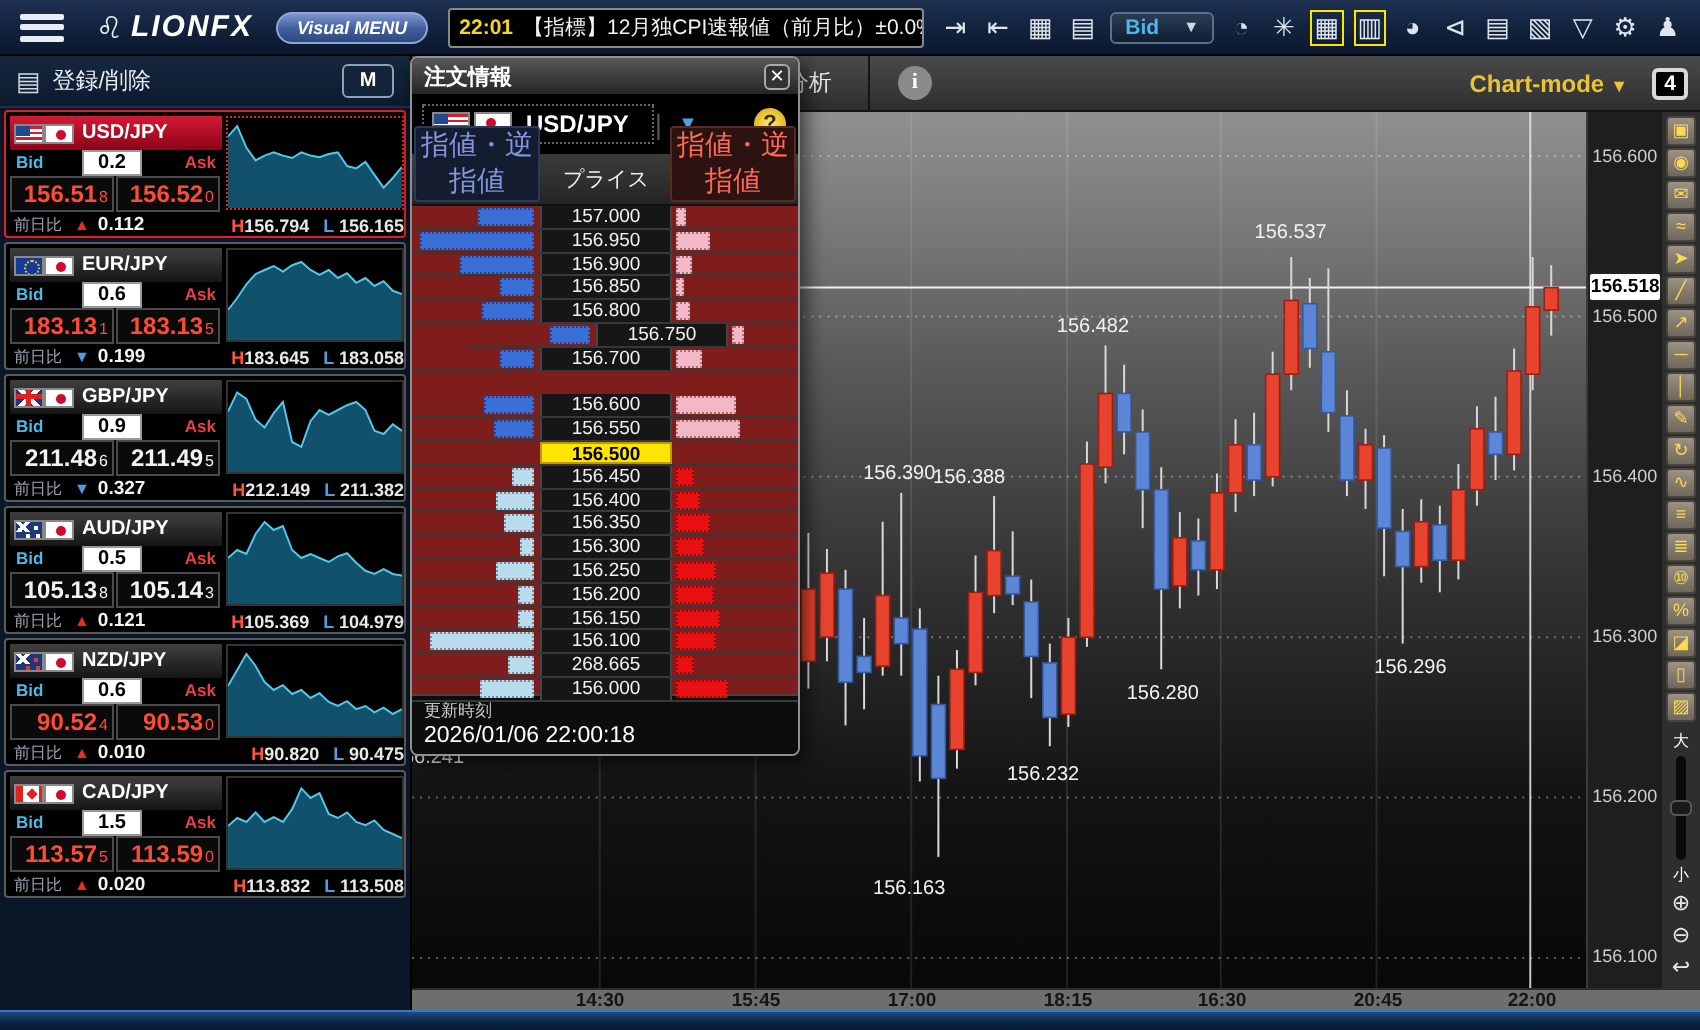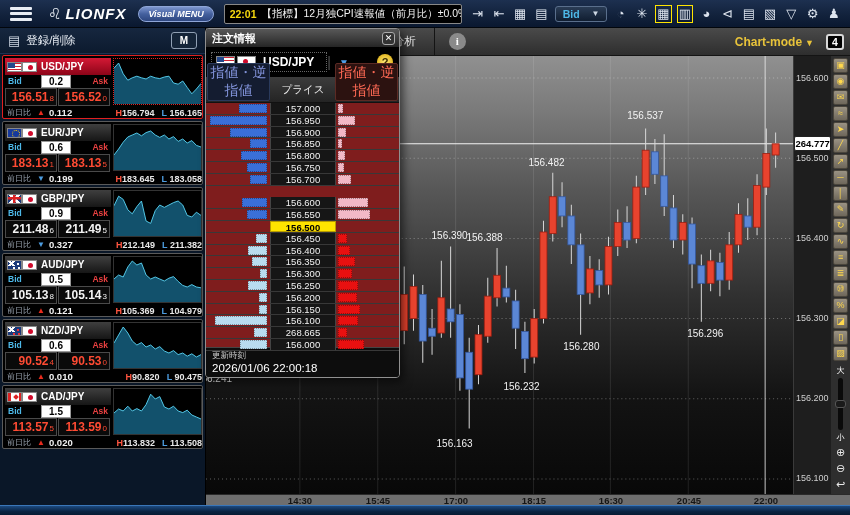--- a/index.html
+++ b/index.html
@@ -525,21 +525,21 @@
             <text x="213" y="381" fill="#f2f2f2" font-size="10" text-anchor="middle">156.241</text>
           </svg>
       </div>
       <div class="yaxis" id="yaxis">
           <div class="ylab" style="top: 17px;">156.600</div>
           <div class="ylab" style="top: 97px;">156.500</div>
           <div class="ylab" style="top: 177px;">156.400</div>
           <div class="ylab" style="top: 257px;">156.300</div>
           <div class="ylab" style="top: 337px;">156.200</div>
           <div class="ylab" style="top: 417px;">156.100</div>
-          <div class="yprice" style="top: 79.6px;">264.777</div>
+          <div class="yprice" style="top: 79.6px;">156.518</div>
         </div>
       <div class="drawbar" id="drawbar">
           <div class="dbtn">▣</div>
           <div class="dbtn">◉</div>
           <div class="dbtn">✉</div>
           <div class="dbtn">≈</div>
           <div class="dbtn">➤</div>
           <div class="dbtn">╱</div>
           <div class="dbtn">↗</div>
           <div class="dbtn">─</div>
@@ -618,21 +618,21 @@
         <div class="lrow" style="top: 35.4px;">
           <div class="px">156.850</div>
           <div class="bar sl" style="width:17.360000000000003px;background:#3a6fd8;border:1px dotted rgba(0,0,0,.35)"></div>
           <div class="bar bu" style="width:4.340000000000001px;background:#f2b8c6;border:1px dotted rgba(0,0,0,.35)"></div>
         </div>
         <div class="lrow" style="top: 47.2px;">
           <div class="px">156.800</div>
           <div class="bar sl" style="width:26.04px;background:#3a6fd8;border:1px dotted rgba(0,0,0,.35)"></div>
           <div class="bar bu" style="width:7.4399999999999995px;background:#f2b8c6;border:1px dotted rgba(0,0,0,.35)"></div>
         </div>
-        <div class="lrow" style="top: 59px;">
+        <div class="lrow" style="top: 59px; margin-left: 28px;">
           <div class="px">156.750</div>
           <div class="bar sl" style="width:20.46px;background:#3a6fd8;border:1px dotted rgba(0,0,0,.35)"></div>
           <div class="bar bu" style="width:5.58px;background:#f2b8c6;border:1px dotted rgba(0,0,0,.35)"></div>
         </div>
         <div class="lrow" style="top: 70.8px;">
           <div class="px">156.700</div>
           <div class="bar sl" style="width:17.360000000000003px;background:#3a6fd8;border:1px dotted rgba(0,0,0,.35)"></div>
           <div class="bar bu" style="width:13.02px;background:#f2b8c6;border:1px dotted rgba(0,0,0,.35)"></div>
         </div>
         <div class="lrow" style="top: 94.4px;">

